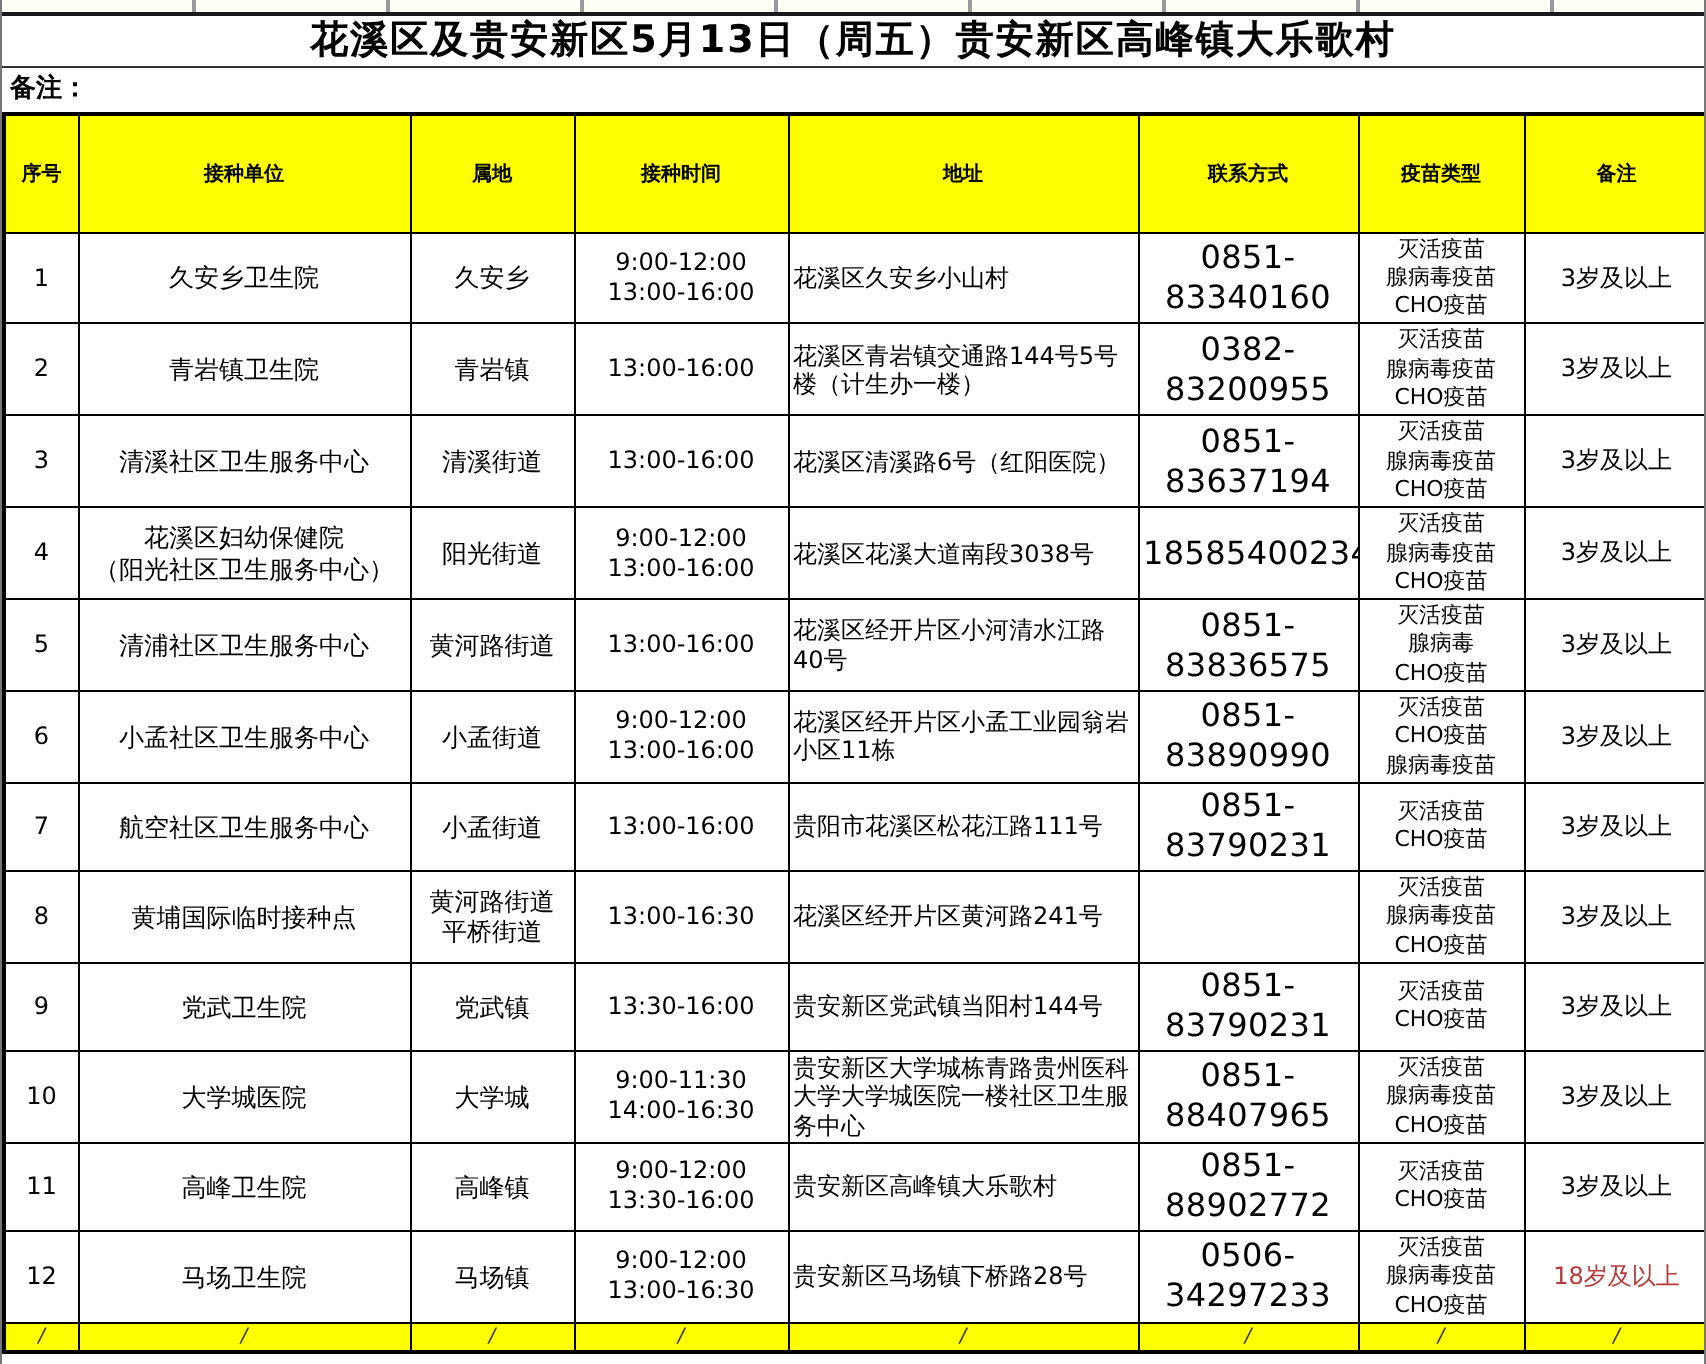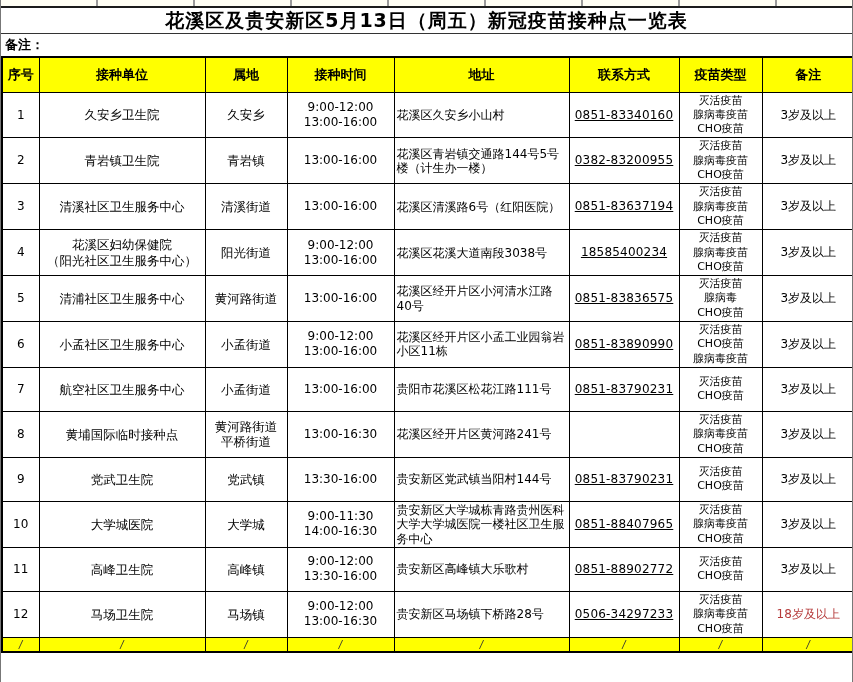--- a/index.html
+++ b/index.html
@@ -15,49 +15,49 @@
   .title {
     height:25px; line-height:25px; text-align:center;
     font-weight:bold; font-size:19px; letter-spacing:1px;
     border-bottom:1px solid #333;
   }
   .notes { padding:2px 4px 1px 4px; font-weight:bold; font-size:13px; line-height:1.43; }
   .notes .red-line { color:#cf0a0a; }
   table { width:853px; border-collapse:collapse; table-layout:fixed; border:2px solid #000; }
   th {
     background:#ffff00; border:1px solid #000;
-    font-size:13px; font-weight:bold; height:26px; padding:4px 1px;
+    font-size:10px; font-weight:bold; height:26px; padding:16px 1px;
   }
   td {
     border:1px solid #000; text-align:center; vertical-align:middle;
     font-size:12px; padding:1px 2px; white-space:pre-line; line-height:1.25;
     overflow:hidden;
   }
   tr.data-row { height:44px; }
   td.c-no { font-size:12px; }
   td.c-unit { font-size:12.5px; }
   td.c-district { font-size:12.5px; }
   td.c-time { font-size:12px; }
   td.c-addr { text-align:left; font-size:12px; line-height:1.2; }
-  td.c-phone { font-size:12px; letter-spacing:0.2px;text-decoration:underline; }
+  td.c-phone { font-size:16px; letter-spacing:0.2px; }
   td.c-vaccine { font-size:11px; line-height:1.3; }
   td.c-remark { font-size:12px; }
   td.red-remark { color:#b53a3a; }
   tr.footer-row td {
     background:#ffff00; height:13px; line-height:13px;
     font-size:10px; font-style:italic; padding:0; color:#333;
   }
 </style>
 </head>
 <body>
 
 <div class="sheet">
   <div class="top-strip"></div>
 
-  <div class="title">花溪区及贵安新区5月13日（周五）新冠疫苗接种点一览表</div>
+  <div class="title">花溪区及贵安新区5月13日（周五）贵安新区高峰镇大乐歌村</div>
 
   <div class="notes">
     <div>备注：</div>
   </div>
 
   <table>
     <colgroup>
       <col style="width:37px">
         <col style="width:166px">
         <col style="width:82px">

